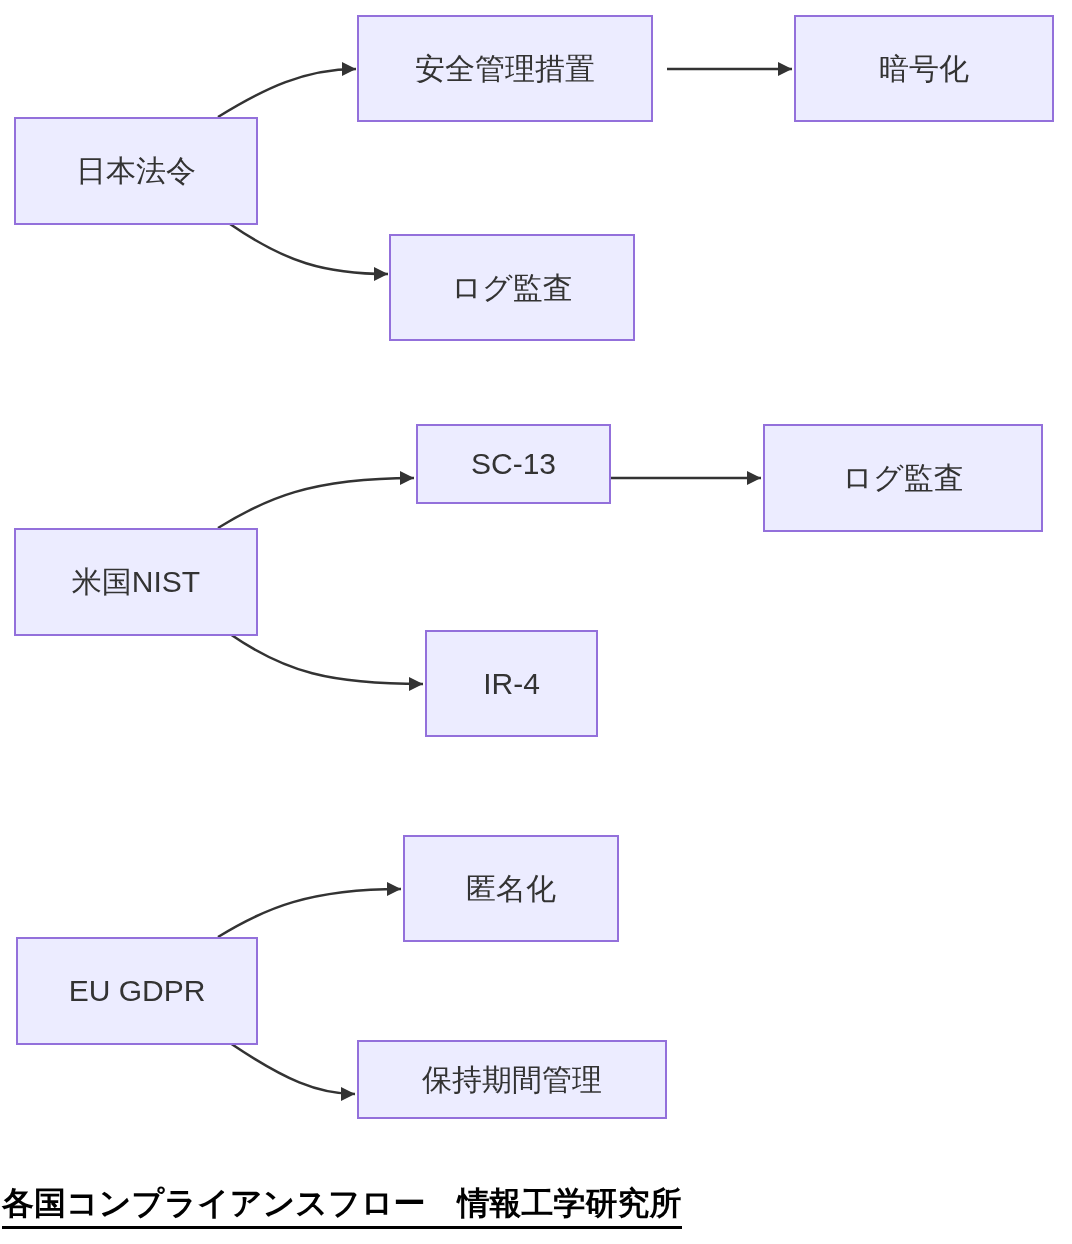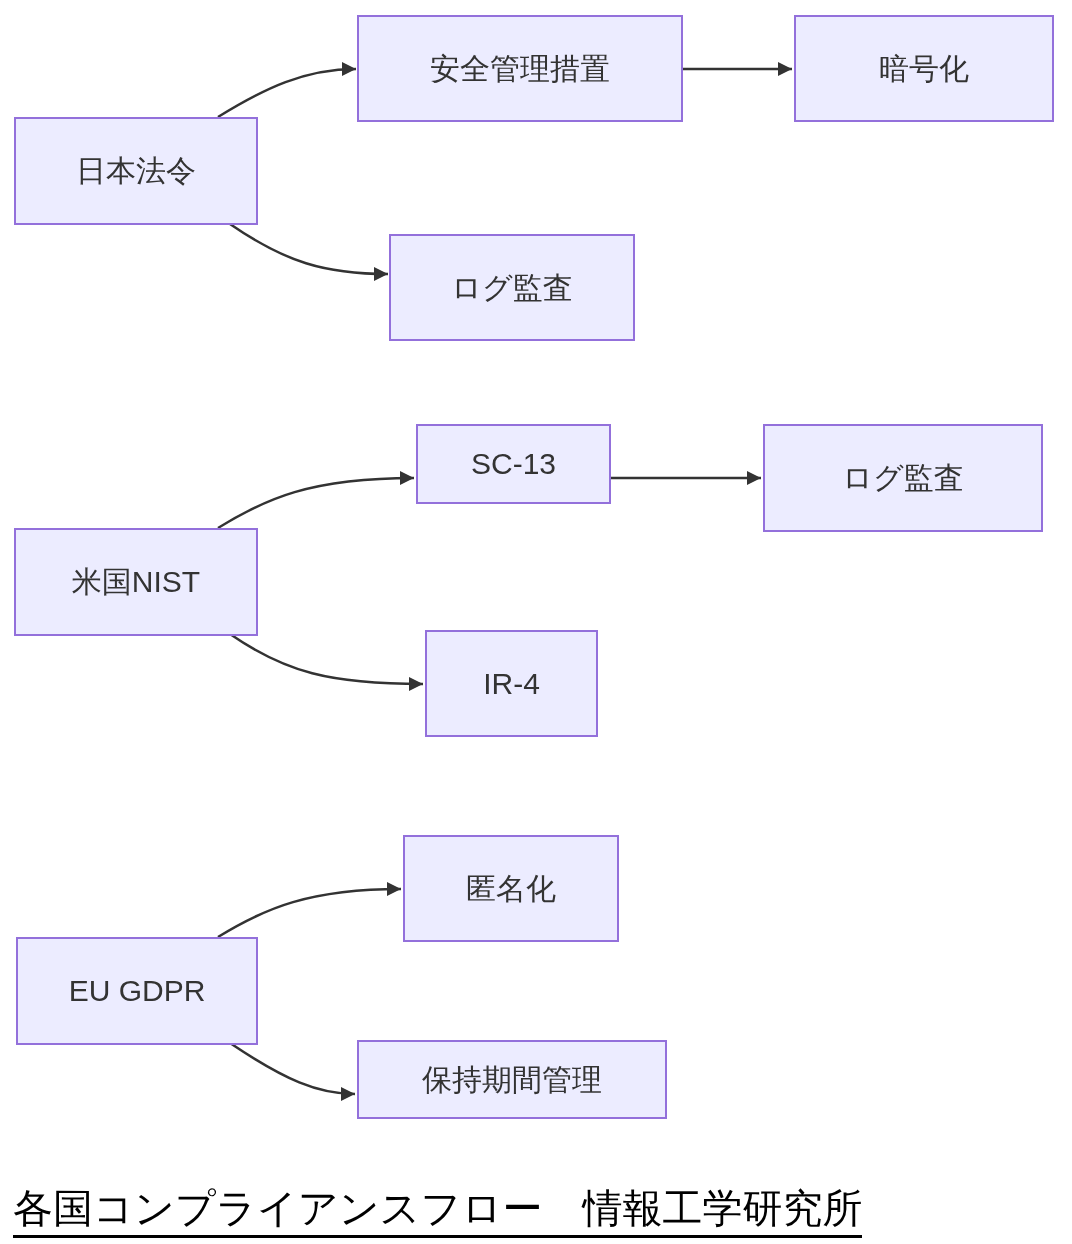--- a/index.html
+++ b/index.html
@@ -40,24 +40,24 @@
     color: var(--node-text, #333333);
     display: flex;
     align-items: center;
     justify-content: center;
     font-size: 30px;
     line-height: 1;
     white-space: nowrap;
   }
   .caption {
     position: absolute;
-    left: 13px;
+    left: 2px;
     top: 1186px;
-    font-size: 40px;
-    font-weight: normal;
+    font-size: 32px;
+    font-weight: bold;
     color: var(--caption-text, #000000);
     line-height: 1.1;
   }
   .caption .underlined {
     display: inline-block;
     border-bottom: 3px solid var(--caption-text, #000000);
     padding-bottom: 5px;
     white-space: pre;
   }
 </style>
@@ -79,21 +79,21 @@
 
     <path class="edge" marker-end="url(#arrow)" d="M 218 528 C 265 499, 310 478, 414 478"></path>
     <path class="edge" marker-end="url(#arrow)" d="M 230 634 C 285 672, 330 684, 423 684"></path>
     <path class="edge" marker-end="url(#arrow)" d="M 611 478 L 761 478"></path>
 
     <path class="edge" marker-end="url(#arrow)" d="M 218 937 C 265 908, 310 889, 401 889"></path>
     <path class="edge" marker-end="url(#arrow)" d="M 230 1043 C 285 1080, 318 1094, 355 1094"></path>
   </svg>
 
   <div class="node" style="left:14px;  top:117px;  width:244px; height:108px;">日本法令</div>
-  <div class="node" style="left:357px; top:15px;   width:326px; height:107px;">安全管理措置</div>
+  <div class="node" style="left:357px; top:15px;   width:296px; height:107px;">安全管理措置</div>
   <div class="node" style="left:794px; top:15px;   width:260px; height:107px;">暗号化</div>
   <div class="node" style="left:389px; top:220px;  width:246px; height:107px;margin-top:14px;">ログ監査</div>
 
   <div class="node" style="left:14px;  top:528px;  width:244px; height:108px;">米国NIST</div>
   <div class="node" style="left:416px; top:424px;  width:195px; height:80px;">SC-13</div>
   <div class="node" style="left:763px; top:424px;  width:280px; height:108px;">ログ監査</div>
   <div class="node" style="left:425px; top:630px;  width:173px; height:107px;">IR-4</div>
 
   <div class="node" style="left:16px;  top:937px;  width:242px; height:108px;">EU GDPR</div>
   <div class="node" style="left:403px; top:835px;  width:216px; height:107px;">匿名化</div>

